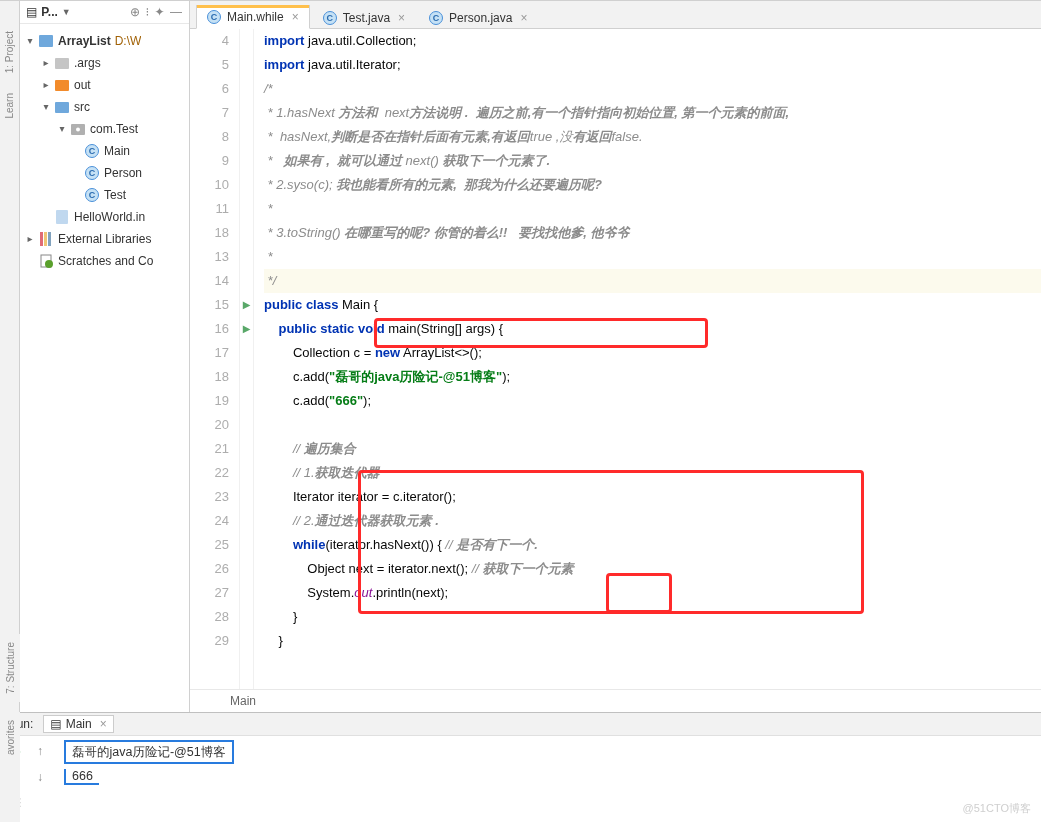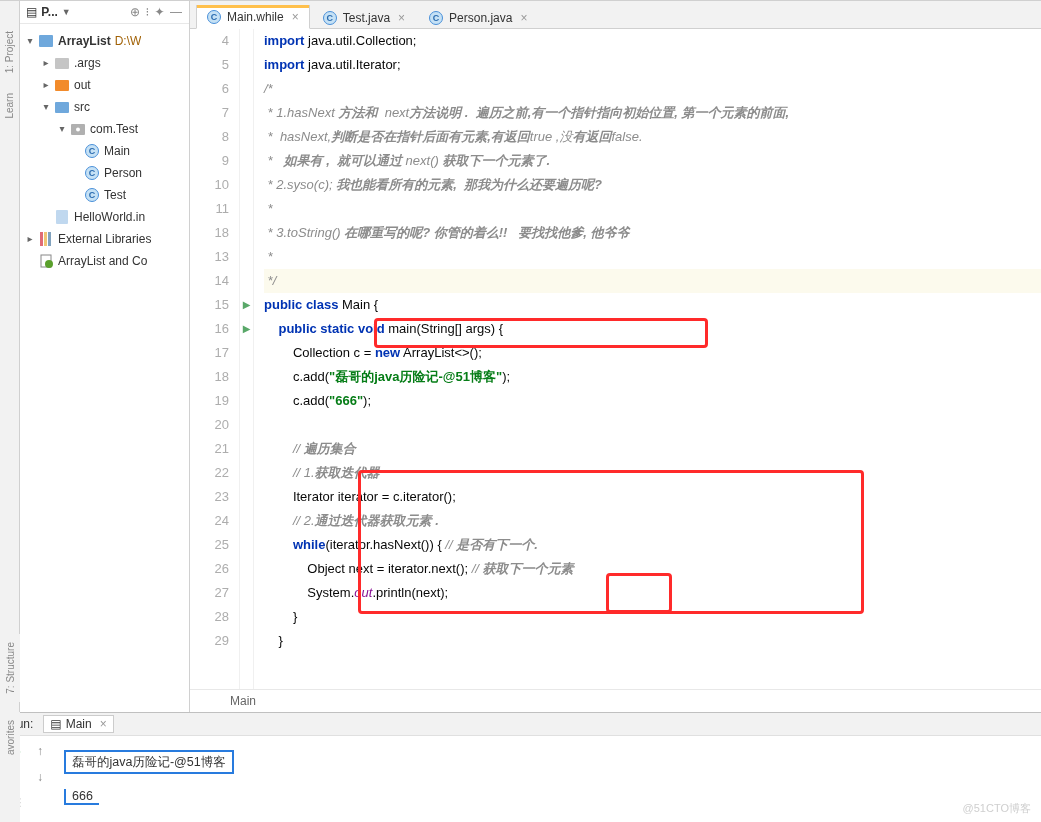--- a/index.html
+++ b/index.html
@@ -66,21 +66,21 @@
 
 .run-panel{border-top:1px solid #c0c0c0;background:#fff;display:flex;flex-direction:column;}
 .run-header{display:flex;align-items:center;padding:2px 8px;background:#f2f2f2;border-bottom:1px solid #e0e0e0;}
 .run-header .lbl{margin-right:10px;}
 .run-header .conf{background:#fff;border:1px solid #ccc;padding:1px 6px;display:flex;align-items:center;}
 .run-body{display:flex;flex:1;}
 .run-tools{width:56px;display:flex;flex-wrap:wrap;padding:4px;color:#888;}
 .run-tools div{width:24px;height:22px;display:flex;align-items:center;justify-content:center;cursor:pointer;}
 .run-out{flex:1;padding:2px 8px;font-family:Consolas,monospace;font-size:12.5px;line-height:20px;position:relative;}
 .run-cmd{color:#287bde;white-space:nowrap;overflow:hidden;}
-.blue-box{border:2px solid #287bde;display:inline-block;padding:0 6px;margin:12px 0;}
+.blue-box{border:2px solid #287bde;display:inline-block;padding:0 6px;margin:2px 0;}
 .watermark{position:absolute;right:10px;bottom:4px;color:#cfcfcf;font-size:11px;}
 
 
 svg{display:block;}
 </style>
 </head>
 <body>
 
 <div class="root">
  <div class="main-body">
@@ -182,21 +182,21 @@
         <span class="lbl">External Libraries</span>
       </div>
       <div class="tree-row">
         <span class="arrow"></span>
         <span class="ico scratch-icon">
               <svg width="14" height="14">
                 <rect width="10" height="12" x="2" y="1" fill="#fff" stroke="#888"></rect>
                 <circle cx="10" cy="10" r="4" fill="#5aa02c"></circle>
               </svg>
             </span>
-        <span class="lbl">ArrayList and Co</span>
+        <span class="lbl">Scratches and Co</span>
       </div>
     </div>
   </div>
 
   <div class="editor-area">
     <div class="tab-bar">
       <div class="tab active">
         <span class="c-icon">C</span>
         <span>Main.while</span>
         <span class="close">×</span>

